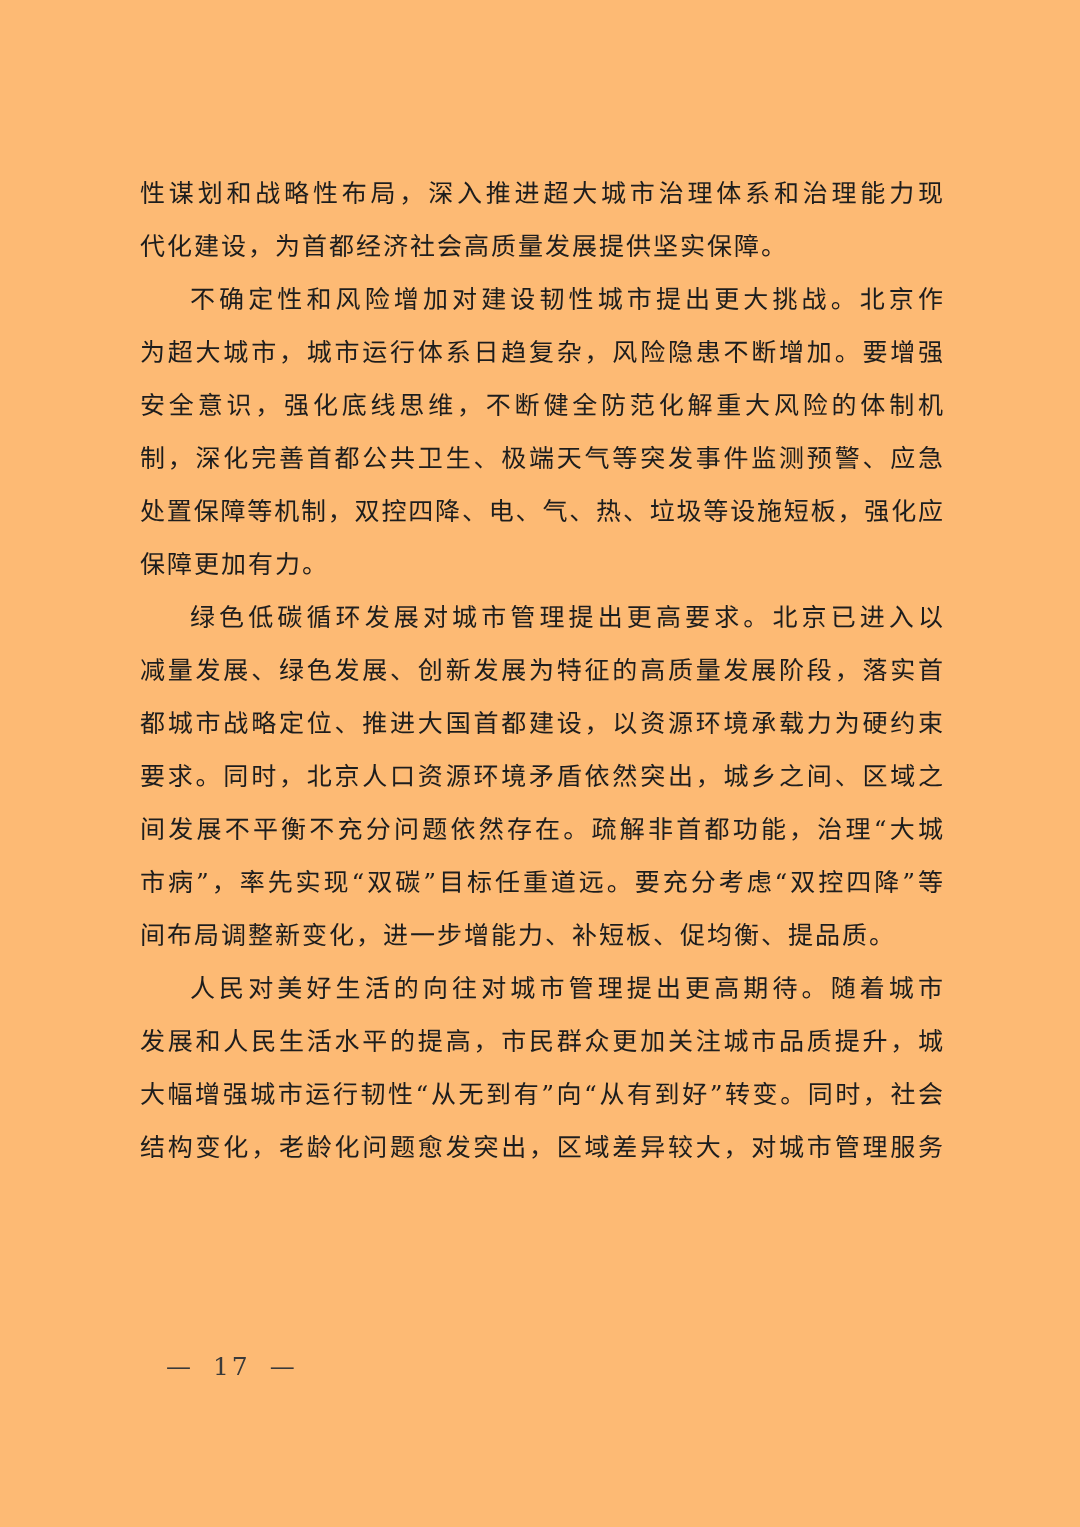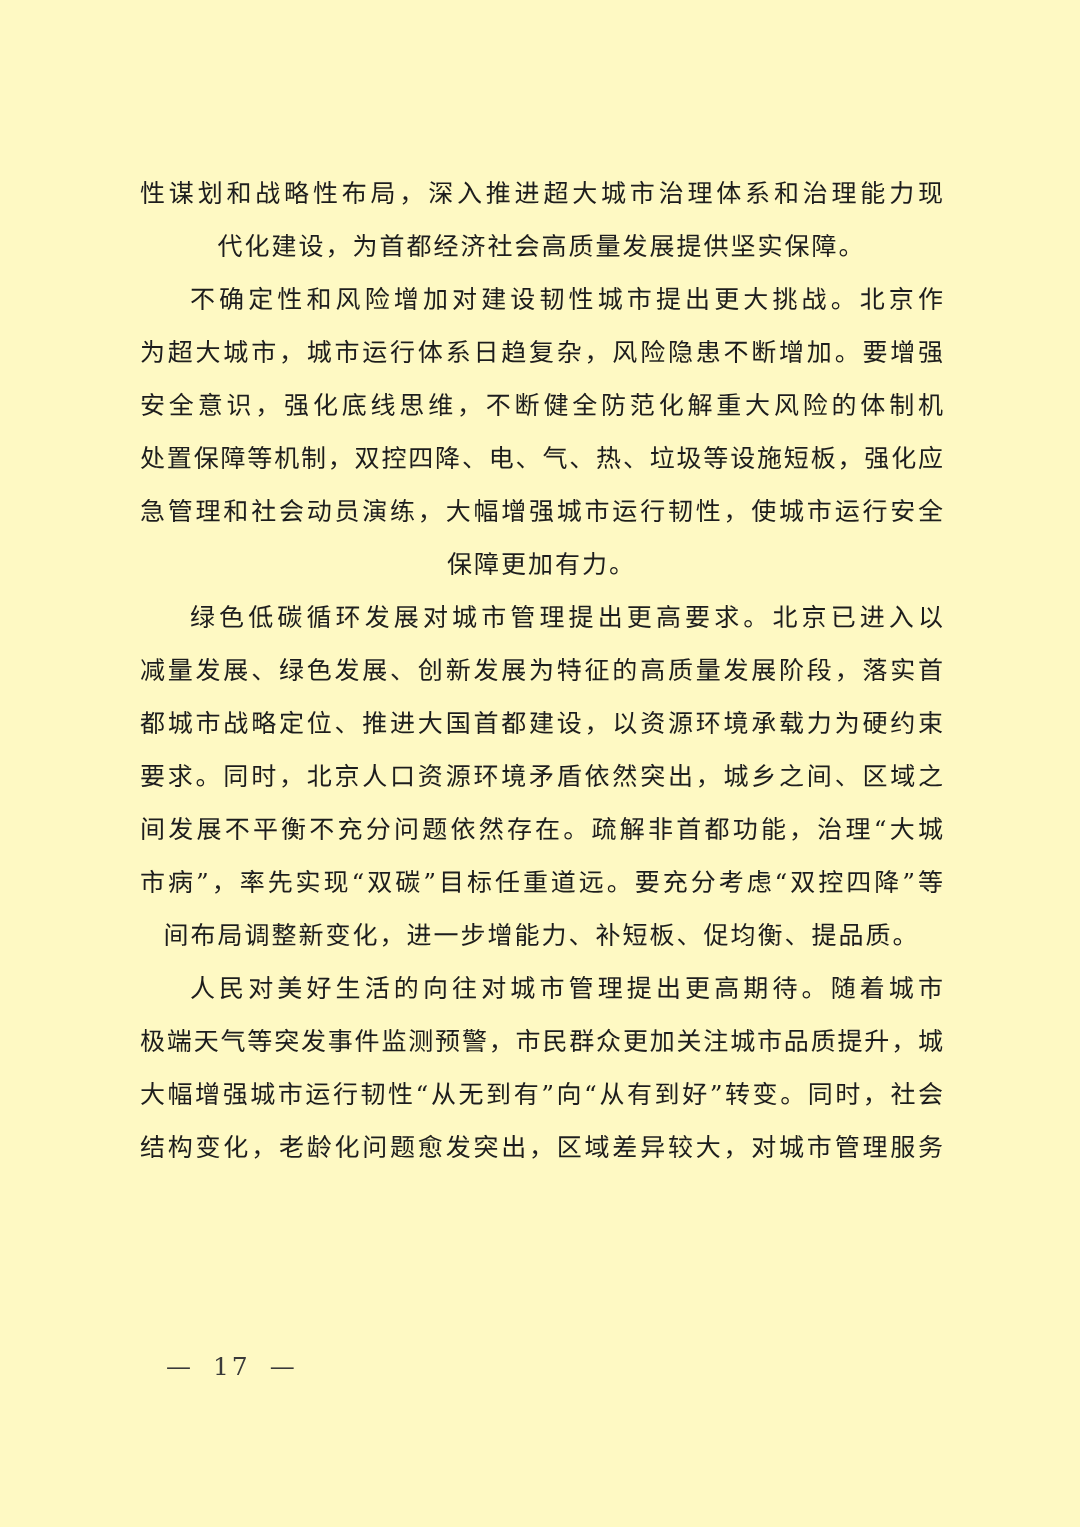--- a/index.html
+++ b/index.html
@@ -4,39 +4,39 @@
 <style>
   html, body {
     margin: 0;
     padding: 0;
     background: #ffffff;
   }
   .page {
     position: relative;
     width: 1080px;
     height: 1527px;
-    background: #fef9c3;
+    background: #fdba74;
     overflow: hidden;
     font-family: "DejaVu Serif", "Liberation Serif", serif;
     color: #1d1d1d;
   }
   .text-block {
     position: absolute;
     left: 140px;
     top: 167px;
     width: 803px;
   }
   .line {
     height: 53px;
     line-height: 53px;
     font-size: 25px;
     letter-spacing: 2px;
     white-space: nowrap;
     overflow: hidden;
-    text-align: center;
+    text-align: left;
   }
   .line.j {
     white-space: normal;
     letter-spacing: 0;
     text-align: justify;
     text-align-last: justify;
   }
   .line.ind {
     padding-left: 50px;
   }
@@ -55,29 +55,29 @@
 </head>
 <body>
 
 <div class="page">
   <div class="text-block">
     <div class="line j">性谋划和战略性布局，深入推进超大城市治理体系和治理能力现</div>
     <div class="line">代化建设，为首都经济社会高质量发展提供坚实保障。</div>
     <div class="line j ind">不确定性和风险增加对建设韧性城市提出更大挑战。北京作</div>
     <div class="line j">为超大城市，城市运行体系日趋复杂，风险隐患不断增加。要增强</div>
     <div class="line j">安全意识，强化底线思维，不断健全防范化解重大风险的体制机</div>
+    <div class="line j">制，深化完善首都公共卫生、极端天气等突发事件监测预警、应急</div>
     <div class="line j">处置保障等机制，双控四降、电、气、热、垃圾等设施短板，强化应</div>
-    <div class="line j">急管理和社会动员演练，大幅增强城市运行韧性，使城市运行安全</div>
     <div class="line">保障更加有力。</div>
     <div class="line j ind">绿色低碳循环发展对城市管理提出更高要求。北京已进入以</div>
     <div class="line j">减量发展、绿色发展、创新发展为特征的高质量发展阶段，落实首</div>
     <div class="line j">都城市战略定位、推进大国首都建设，以资源环境承载力为硬约束</div>
     <div class="line j">要求。同时，北京人口资源环境矛盾依然突出，城乡之间、区域之</div>
     <div class="line j">间发展不平衡不充分问题依然存在。疏解非首都功能，治理“大城</div>
     <div class="line j">市病”，率先实现“双碳”目标任重道远。要充分考虑“双控四降”等</div>
     <div class="line">间布局调整新变化，进一步增能力、补短板、促均衡、提品质。</div>
     <div class="line j ind">人民对美好生活的向往对城市管理提出更高期待。随着城市</div>
-    <div class="line j">极端天气等突发事件监测预警，市民群众更加关注城市品质提升，城</div>
+    <div class="line j">发展和人民生活水平的提高，市民群众更加关注城市品质提升，城</div>
     <div class="line j">大幅增强城市运行韧性“从无到有”向“从有到好”转变。同时，社会</div>
     <div class="line j">结构变化，老龄化问题愈发突出，区域差异较大，对城市管理服务</div>
   </div>
   <div class="footer">— 17 —</div>
 </div>
 
 </body></html>

